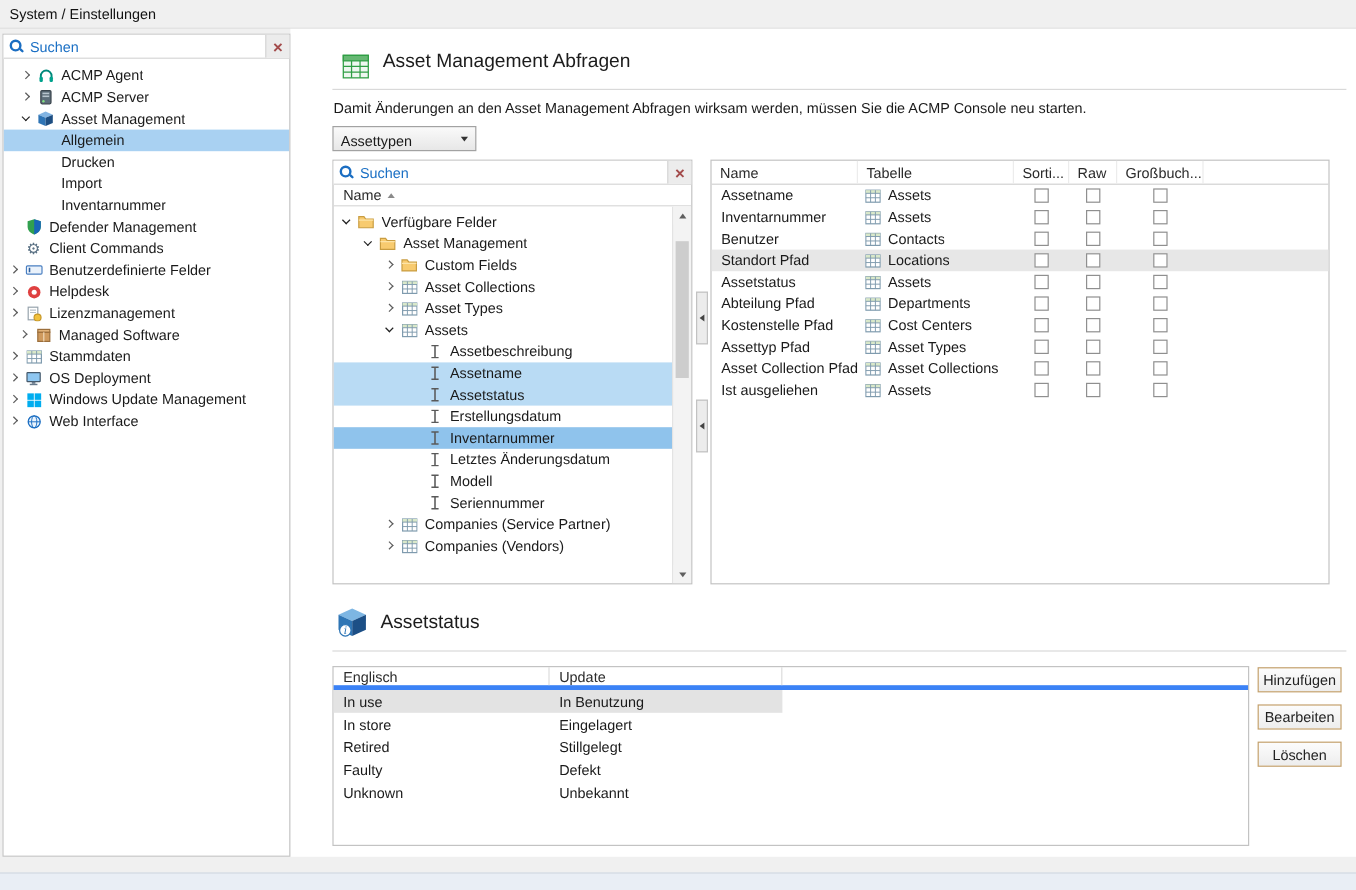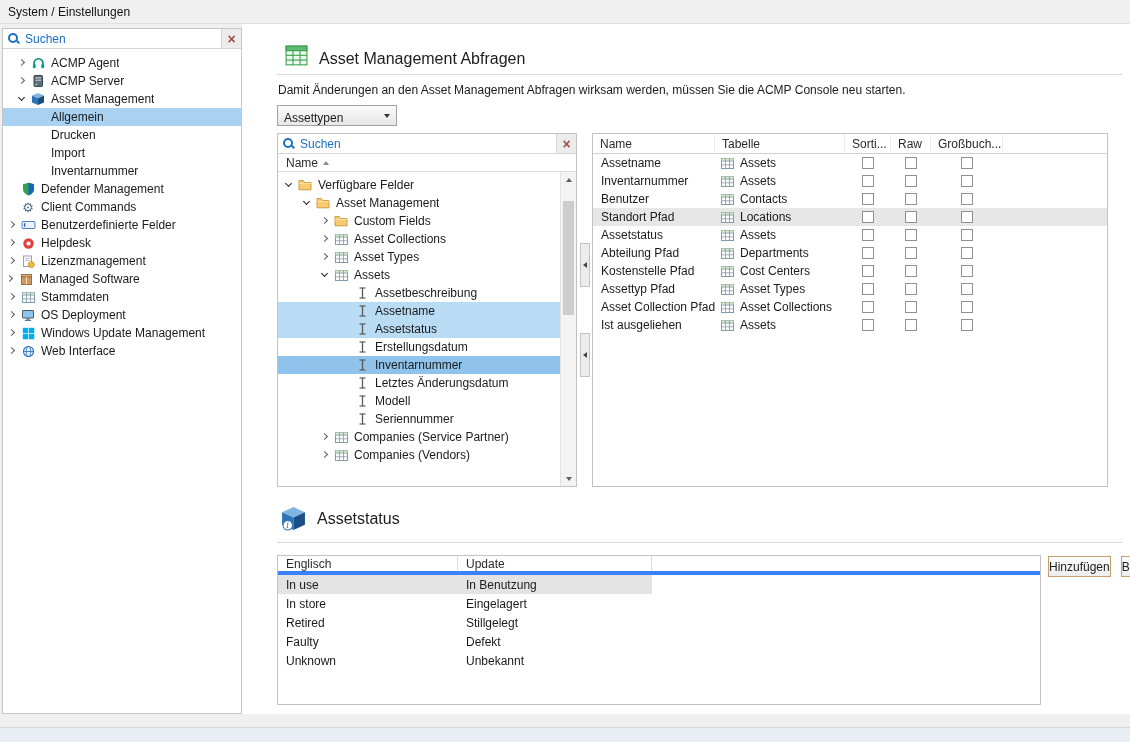--- a/index.html
+++ b/index.html
@@ -28,21 +28,21 @@
   .f-row.hl-strong{background:#8fc3ec}
   .lbl{overflow:hidden;text-overflow:ellipsis}
 
   .chev{width:11px;height:11px;flex:none;position:relative;margin-right:2px}
   .chev.right::before{content:"";position:absolute;left:2px;top:2.5px;width:4px;height:4px;border:solid #5c5c5c;border-width:1.2px 1.2px 0 0;transform:rotate(45deg)}
   .chev.down::before{content:"";position:absolute;left:2px;top:1.5px;width:4px;height:4px;border:solid #222;border-width:0 1.2px 1.2px 0;transform:rotate(45deg)}
 
   .ic{width:16px;height:14px;flex:none;display:inline-flex;align-items:center;justify-content:center;margin-right:5px}
   .gear{font-size:13px;color:#5a7184;line-height:1}
 
-  .main-header{position:absolute;left:284px;top:43px;display:flex;align-items:flex-end;gap:10px}
+  .main-header{position:absolute;left:284px;top:43px;display:flex;align-items:flex-start;gap:10px}
   .h-title{font-size:16px;color:#1c1c1c}
   .big-ic{display:inline-flex}
   .rule{position:absolute;height:1px;background:#d9d9d9}
   .rule1{left:277px;top:74px;width:845px}
   .rule2{left:277px;top:542px;width:845px}
   .notice{position:absolute;left:278px;top:83px;color:#1a1a1a}
 
   .dropdown{position:absolute;left:277px;top:105px;width:120px;height:21px;background:linear-gradient(#fafafa,#e7e7e7);
     border:1px solid #a2a2a2;display:flex;align-items:flex-end;padding-left:6px;cursor:pointer}
   .dd-arrow{position:absolute;right:6px;top:8px;width:0;height:0;border-left:3.5px solid transparent;border-right:3.5px solid transparent;border-top:4.5px solid #333}
@@ -81,21 +81,21 @@
   .status-header{position:absolute;left:280px;top:505px;display:flex;align-items:center;gap:10px}
   .status-table{position:absolute;left:277px;top:555px;width:764px;height:150px;background:#fff;border:1px solid #c3c3c3;display:flex;flex-direction:column}
   .st-head{display:flex;height:19px;flex:none;border-bottom:4px solid #3b82f6;align-items:stretch;color:#2b2b2b}
   .sh{display:flex;align-items:center;padding-left:8px;border-right:1px solid #dcdcdc;white-space:nowrap}
   .sh.fill{flex:1;border-right:none}
   .st-row{display:flex;height:19px;align-items:center;width:374px}
   .st-row.selected{background:#e3e3e3}
   .st-c1{width:180px;padding-left:8px}
   .st-c2{width:194px;padding-left:8px}
 
-  .btn-col{position:absolute;left:1048px;top:556px;width:70px;display:flex;gap:10px}
+  .btn-col{position:absolute;left:1048px;top:556px;width:70px;display:flex;flex-direction:column;gap:10px}
   .side-btn{width:70px;height:21px;background:linear-gradient(#fcfcfc,#ededed);border:1px solid #c3a06c;font:inherit;font-size:12px;color:#222;cursor:pointer}
 
   .footer-strip{position:absolute;left:0;top:727px;width:1130px;height:15px;background:#e9eef5;border-top:1px solid #d2d9e2}
 </style>
 </head>
 <body>
 
 <div class="screen">
 
   <div class="titlebar">
@@ -199,21 +199,21 @@
           <span class="ic">
             <svg width="13" height="13" viewBox="0 0 13 13">
               <rect x="1.5" y="1" width="8" height="10.5" fill="#fff" stroke="#98a4ad"></rect>
               <line x1="3" y1="3.4" x2="8" y2="3.4" stroke="#b9c2c9"></line>
               <line x1="3" y1="5.4" x2="8" y2="5.4" stroke="#b9c2c9"></line>
               <circle cx="9.3" cy="9.6" r="2.9" fill="#f1c13d" stroke="#c79829"></circle>
             </svg>
           </span>
           <span class="lbl">Lizenzmanagement</span>
         </div>
-        <div class="s-row" style="padding-left:2px">
+        <div class="s-row" style="padding-left:12px">
           <span class="chev right"></span>
           <span class="ic">
             <svg width="13" height="13" viewBox="0 0 13 13">
               <rect x="1.5" y="3.8" width="10" height="7.7" fill="#cf9a5e" stroke="#9b6e3b"></rect>
               <rect x="1.5" y="1.5" width="10" height="2.3" fill="#e2b37a" stroke="#9b6e3b"></rect>
               <line x1="6.5" y1="3.8" x2="6.5" y2="11.5" stroke="#f1dab9"></line>
             </svg>
           </span>
           <span class="lbl">Managed Software</span>
         </div>

